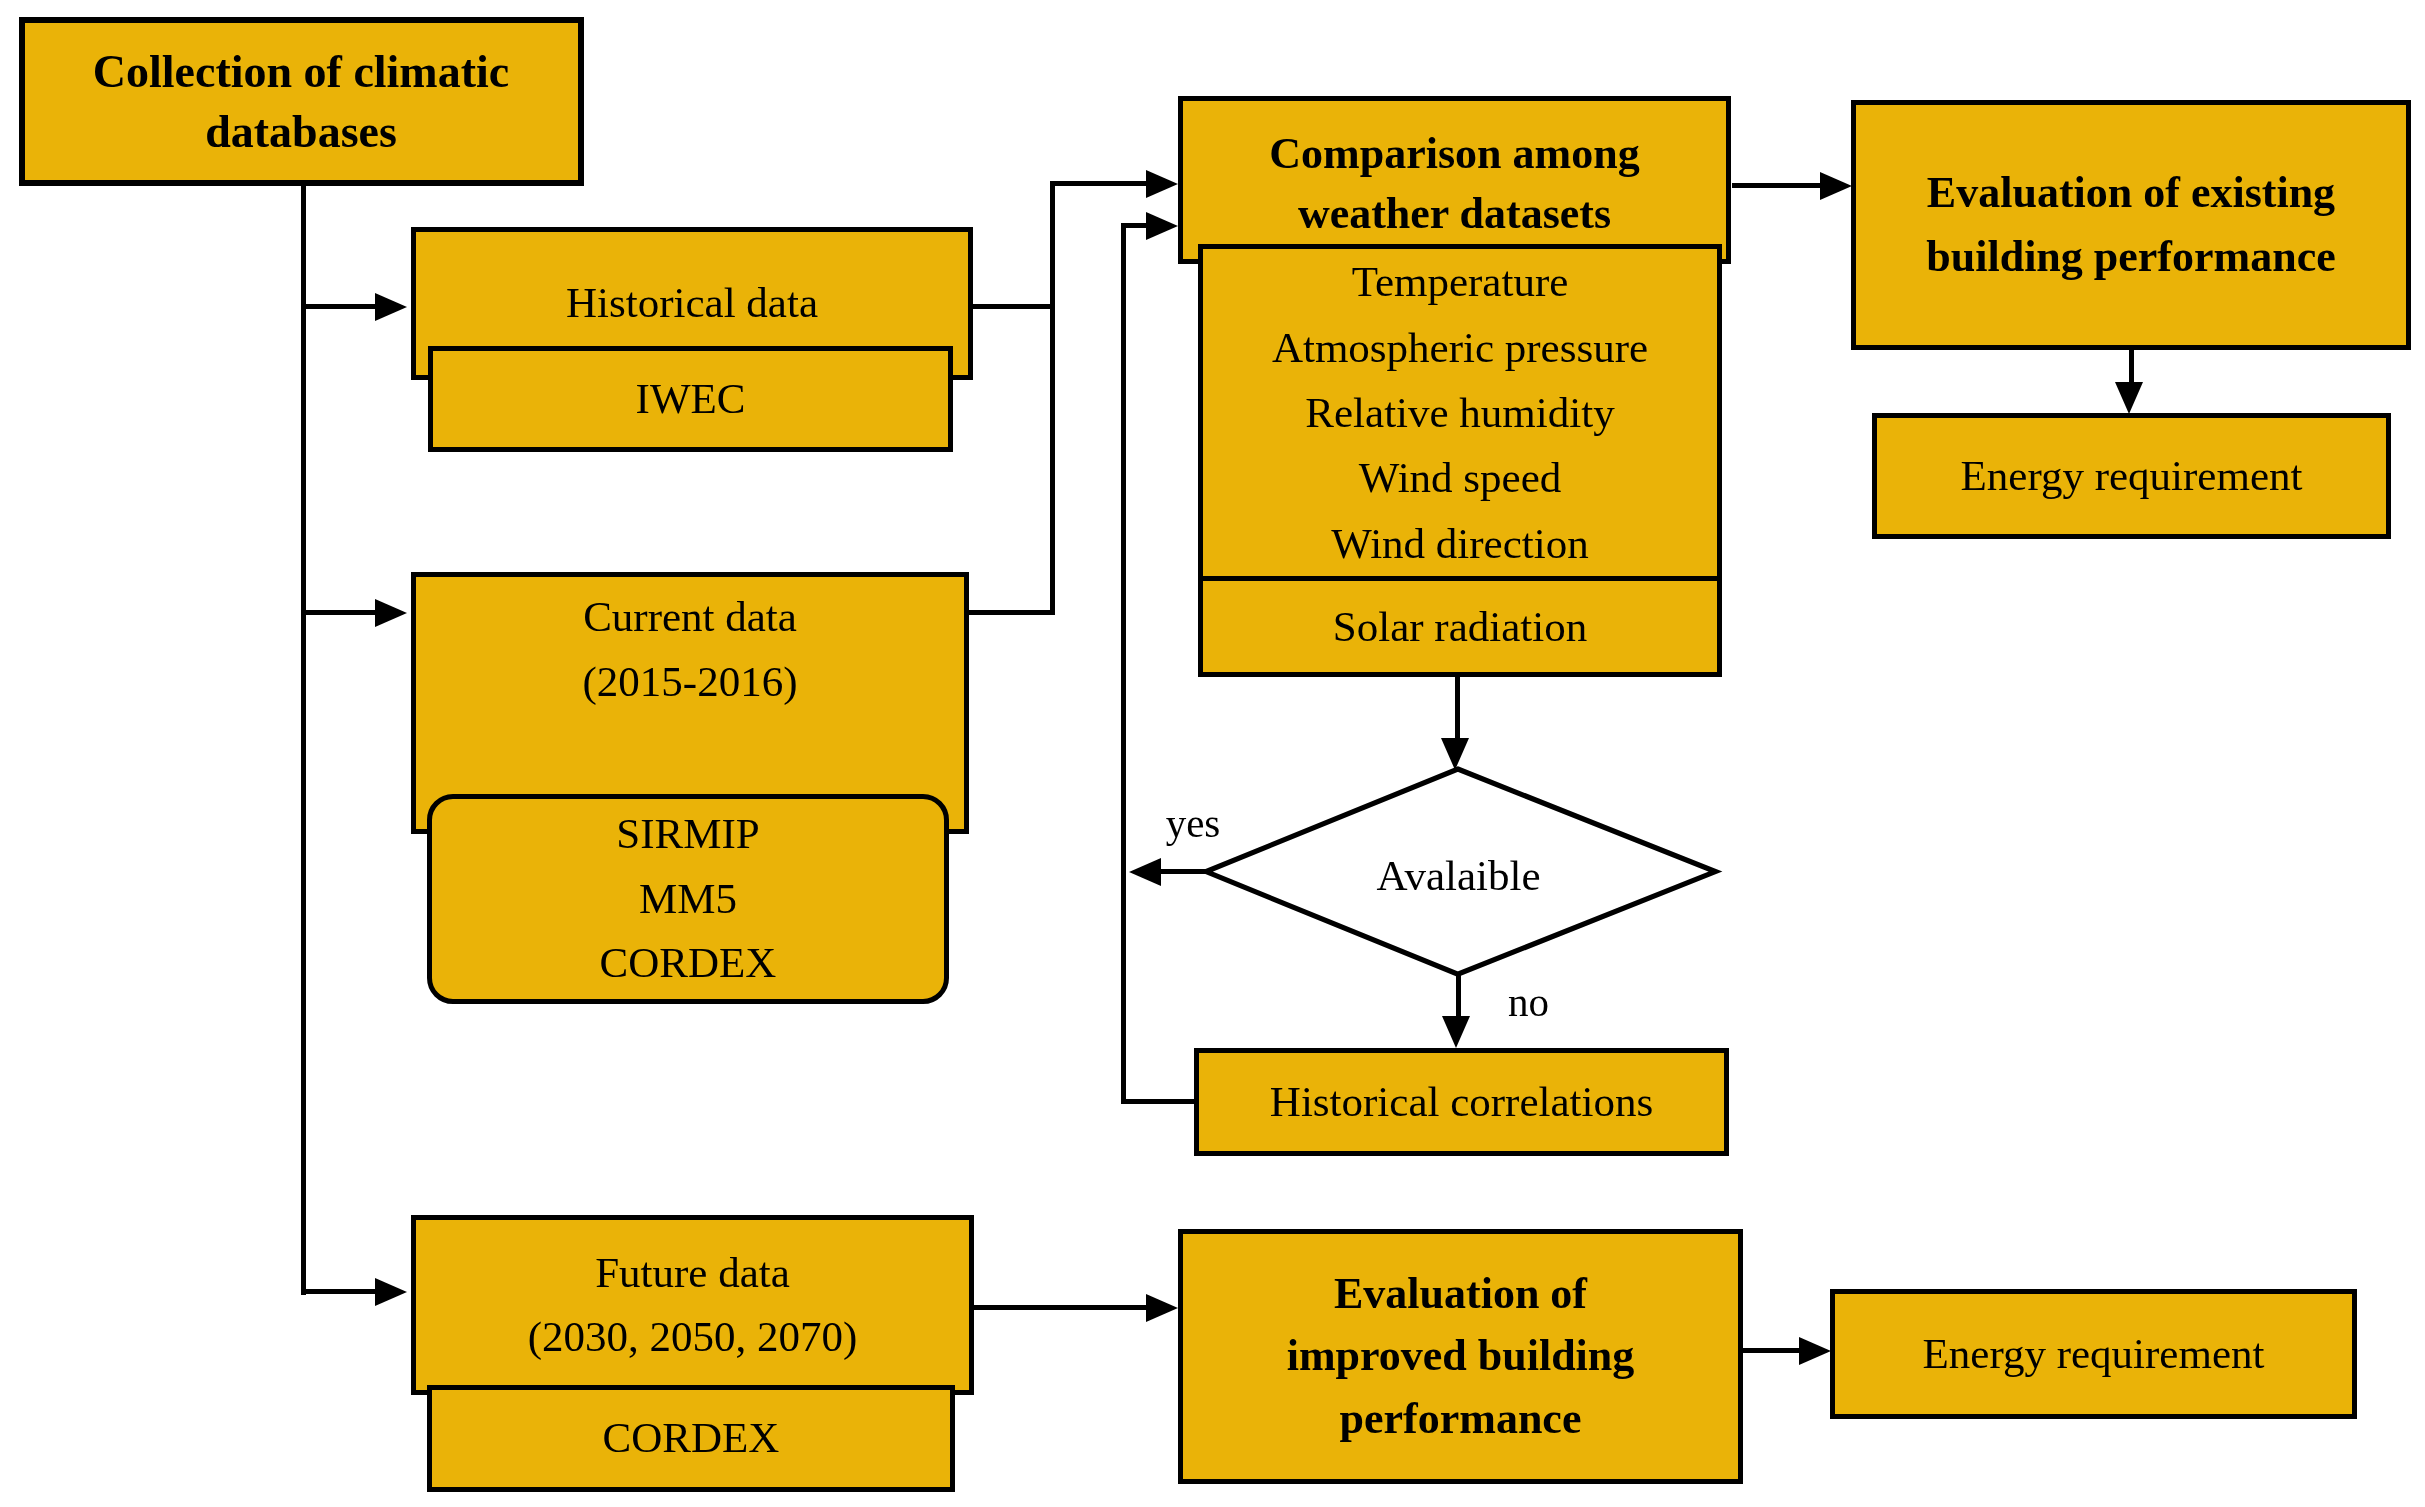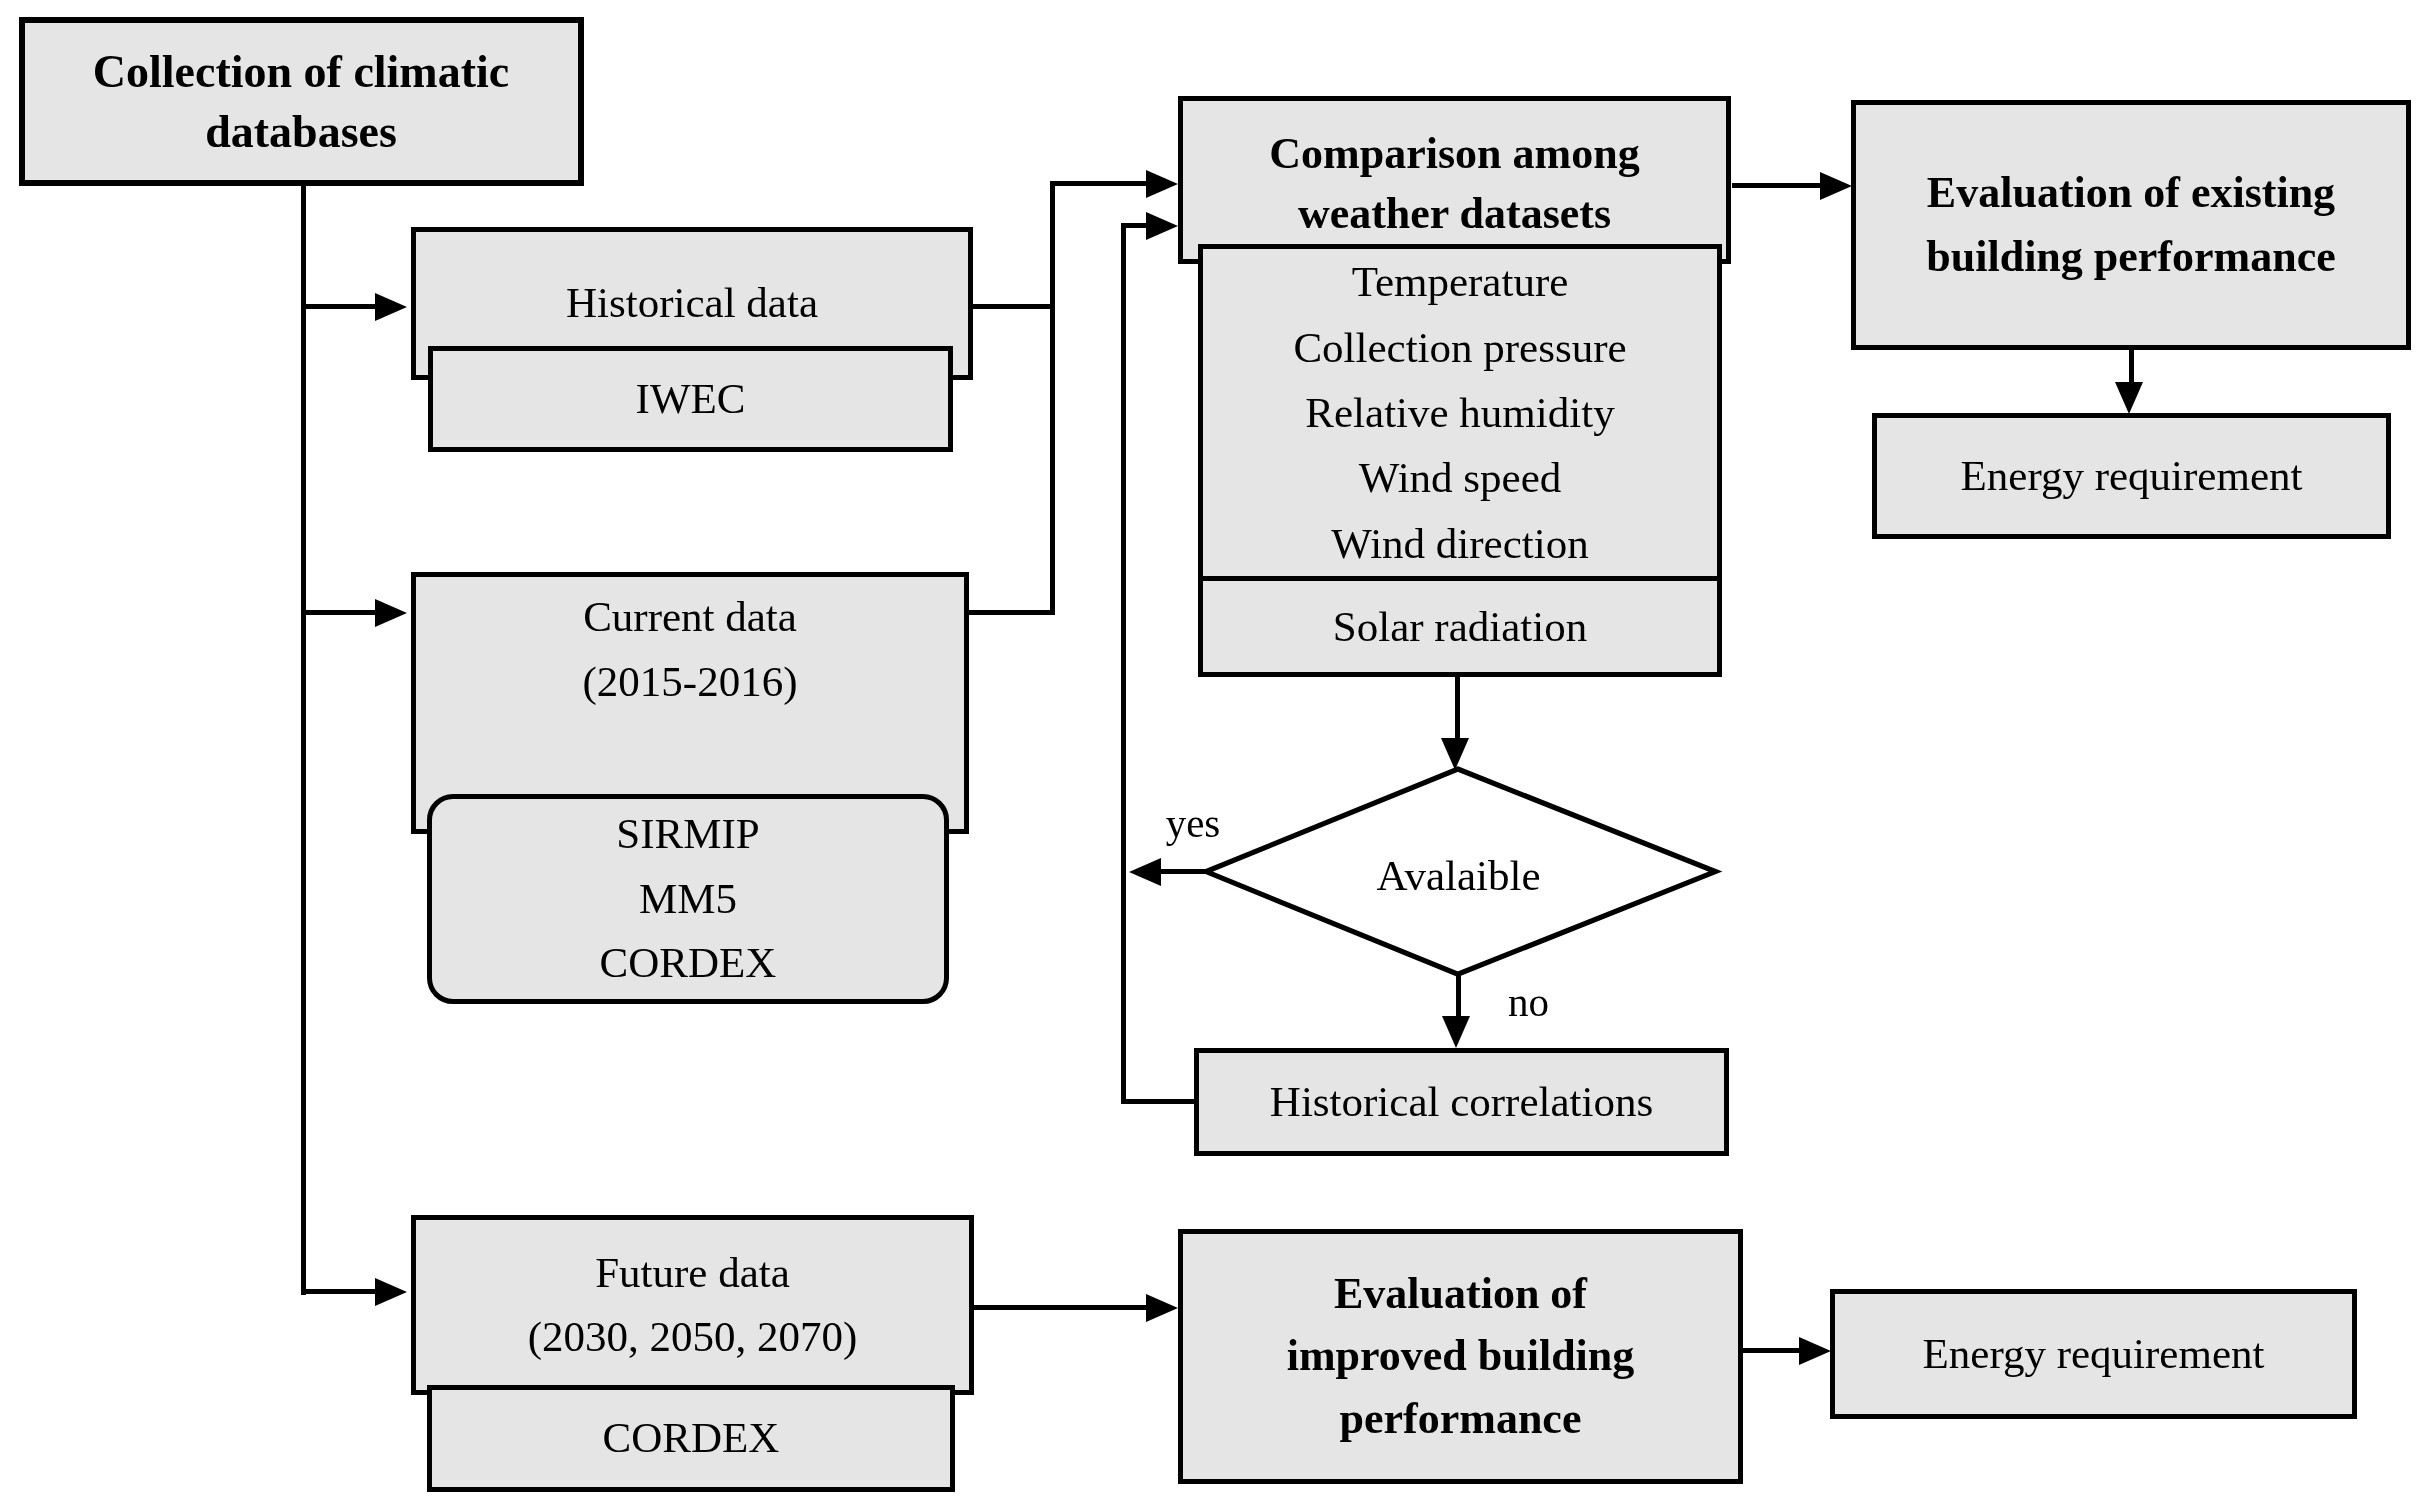--- a/index.html
+++ b/index.html
@@ -7,21 +7,21 @@
     position:relative;
     width:2426px;height:1507px;
     background:#ffffff;
     font-family:"Liberation Serif","DejaVu Serif",serif;
     color:#000;
     overflow:hidden;
   }
   .box{
     position:absolute;
     box-sizing:border-box;
-    background:#e5e5e5;
+    background:#eab308;
     border:5.2px solid #000;
     display:flex;align-items:center;justify-content:center;
     text-align:center;
     z-index:2;
   }
   .box .box-label{
     white-space:pre-line;
     font-size:43px;
     line-height:1.45;
   }
@@ -130,21 +130,21 @@
   </div>
 
   <div class="box bold" style="left:1178px;top:96px;width:553px;height:168px;padding-top:8.9px;">
     <div class="box-label">Comparison among
 weather datasets</div>
   </div>
 
   <div class="box layer-sub" id="params-box" style="left:1198px;top:244px;width:524px;height:433px;justify-content:space-between;">
     <div class="params-list">
       <div class="params-item">Temperature</div>
-      <div class="params-item">Collection pressure</div>
+      <div class="params-item">Atmospheric pressure</div>
       <div class="params-item">Relative humidity</div>
       <div class="params-item">Wind speed</div>
       <div class="params-item">Wind direction</div>
     </div>
     <div class="solar-row">Solar radiation</div>
   </div>
 
   <div class="box bold" style="left:1851px;top:100px;width:560px;height:250px;">
     <div class="box-label" style="line-height:1.45;">Evaluation of existing
 building performance</div>

